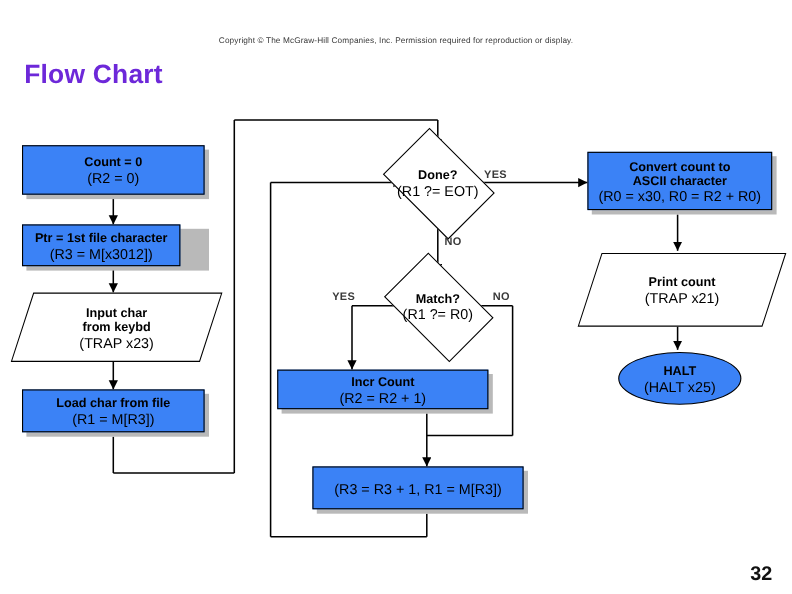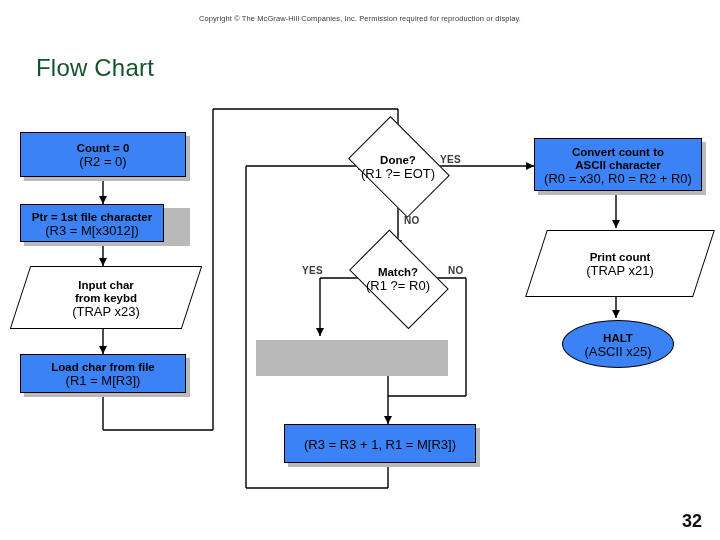--- a/index.html
+++ b/index.html
@@ -5,32 +5,32 @@
   html, body { margin:0; padding:0; }
   body {
     width:720px; height:540px;
     background:#ffffff;
     font-family:"Liberation Sans", sans-serif;
     position:relative;
     overflow:hidden;
   }
   #copyright {
     position:absolute;
-    top:14px; left:0; width:720px;
+    top:32px; left:0; width:720px;
     text-align:center;
     font-size:7.5px;
     color:#3a3a3a;
     letter-spacing:0.1px;
   }
   #page-title {
     position:absolute;
-    left:36px; top:54px;
+    left:22px; top:54px;
     font-size:24px;
-    font-weight:normal;
-    color:#14532d;
+    font-weight:bold;
+    color:#6d28d9;
     letter-spacing:0.2px;
   }
   #slide-number {
     position:absolute;
     right:18px; bottom:8px;
     font-size:18px;
     font-weight:bold;
     color:#111111;
   }
   #diagram {
@@ -219,20 +219,24 @@
 
   <div class="node diamond" style="left:344px; top:142px; width:108px; height:72px;">
     <div class="dbox"></div>
     <div class="inner">
       <div class="t1">Match?</div>
       <div class="t2">(R1 ?= R0)</div>
     </div>
   </div>
 
   <div class="shadow" style="left:256px; top:240px; width:192px; height:36px;"></div>
+  <div class="node rect" style="left:252px; top:236px; width:192px; height:36px;">
+    <div class="t1">Incr Count</div>
+    <div class="t2">(R2 = R2 + 1)</div>
+  </div>
 
   <div class="shadow" style="left:288px; top:328px; width:192px; height:39px;"></div>
   <div class="node rect" style="left:284px; top:324px; width:192px; height:39px;">
     <div class="t2">(R3 = R3 + 1, R1 = M[R3])</div>
   </div>
 
   <div class="shadow" style="left:538px; top:42px; width:168px; height:53px;"></div>
   <div class="node rect" style="left:534px; top:38px; width:168px; height:53px;">
     <div class="t1">Convert count to
 ASCII character</div>
@@ -242,21 +246,21 @@
   <div class="node para" style="left:536px; top:130px; width:168px; height:67px;">
     <div class="skewbox"></div>
     <div class="inner">
       <div class="t1">Print count</div>
       <div class="t2">(TRAP x21)</div>
     </div>
   </div>
 
   <div class="node oval" style="left:562px; top:220px; width:112px; height:48px;">
     <div class="t1">HALT</div>
-    <div class="t2">(ASCII x25)</div>
+    <div class="t2">(HALT x25)</div>
   </div>
 
   <div class="edge-label" style="left:440px; top:54px;">YES</div>
   <div class="edge-label" style="left:404px; top:115px;">NO</div>
   <div class="edge-label" style="left:302px; top:165px;">YES</div>
   <div class="edge-label" style="left:448px; top:165px;">NO</div>
 
 </div>
 
 </body></html>

